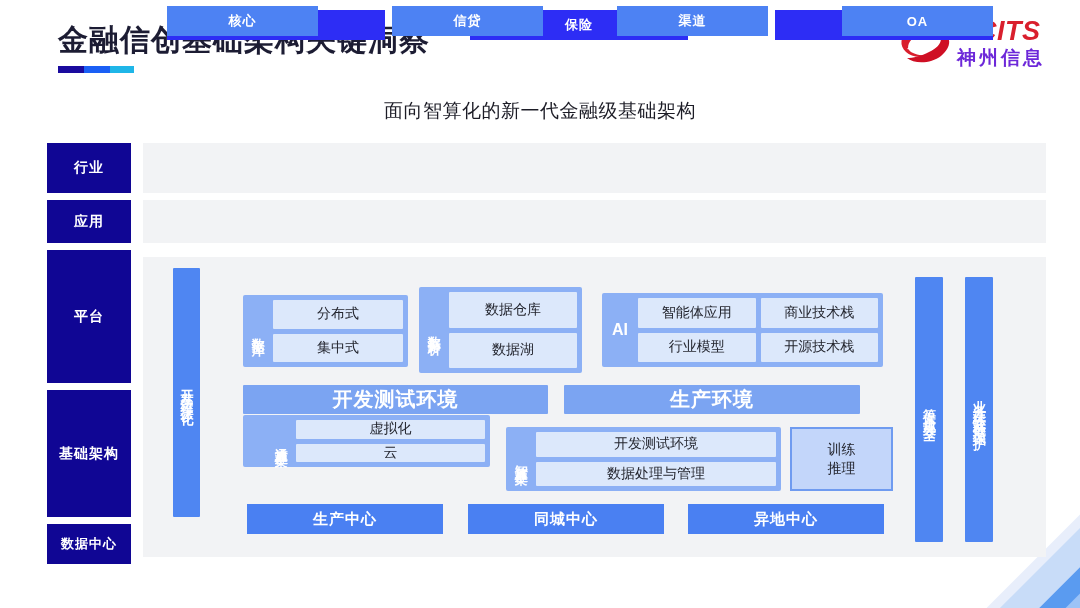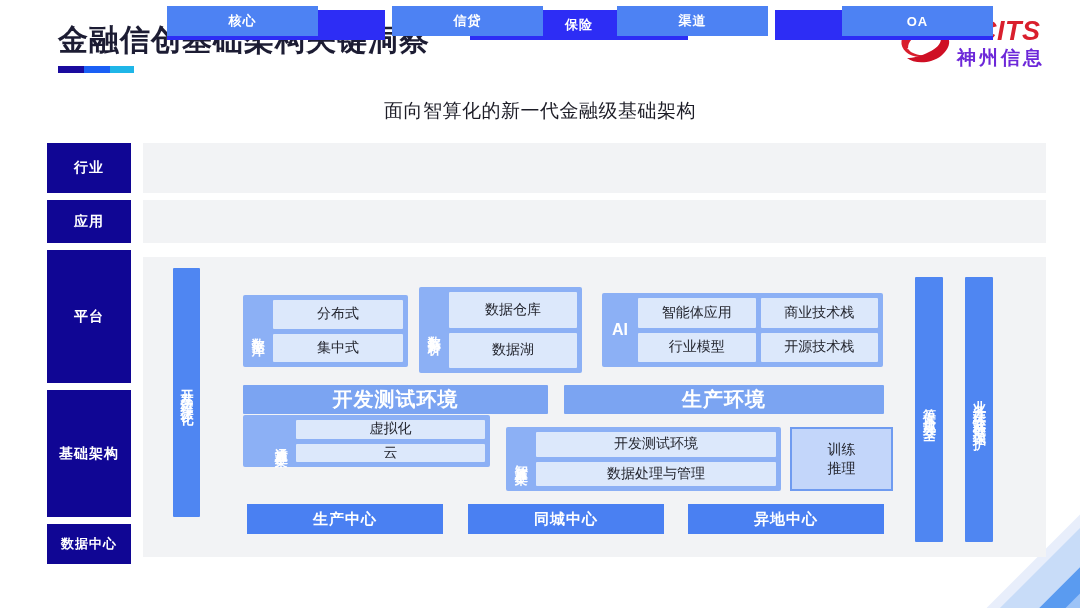--- a/index.html
+++ b/index.html
@@ -97,21 +97,21 @@
   .grp-da   { left: 419px; top: 287px; width: 163px; height: 86px; }
   .grp-ai   { left: 602px; top: 293px; width: 281px; height: 74px; }
   .ai-grid { flex: 1; display: grid; grid-template-columns: 1fr 1fr; grid-template-rows: 1fr 1fr; gap: 5px; }
   .ai-label { font-size: 16px; writing-mode: horizontal-tb; letter-spacing: 0; min-width: 26px; }
 
   .envbar {
     position: absolute; background: #7ba4f2; color: #fff; font-weight: bold; font-size: 20px;
     display: flex; align-items: center; justify-content: center; letter-spacing: 1px; border-radius: 1px;
   }
   .env-dev  { left: 243px; top: 385px; width: 305px; height: 29px; }
-  .env-prod { left: 564px; top: 385px; width: 320px; height: 29px; }
+  .env-prod { left: 564px; top: 385px; width: 296px; height: 29px; }
 
   .grp-tong { left: 243px; top: 415px; width: 247px; height: 52px; padding-left: 28px; }
   .grp-zhi  { left: 506px; top: 427px; width: 275px; height: 64px; }
   .box-train {
     position: absolute; left: 790px; top: 427px; width: 103px; height: 64px;
     background: #c3d6fa; border: 2px solid #6f9bf0; color: #23252e; font-size: 14px;
     display: flex; flex-direction: column; align-items: center; justify-content: center; line-height: 1.35;
   }
 
   .dcbar {

